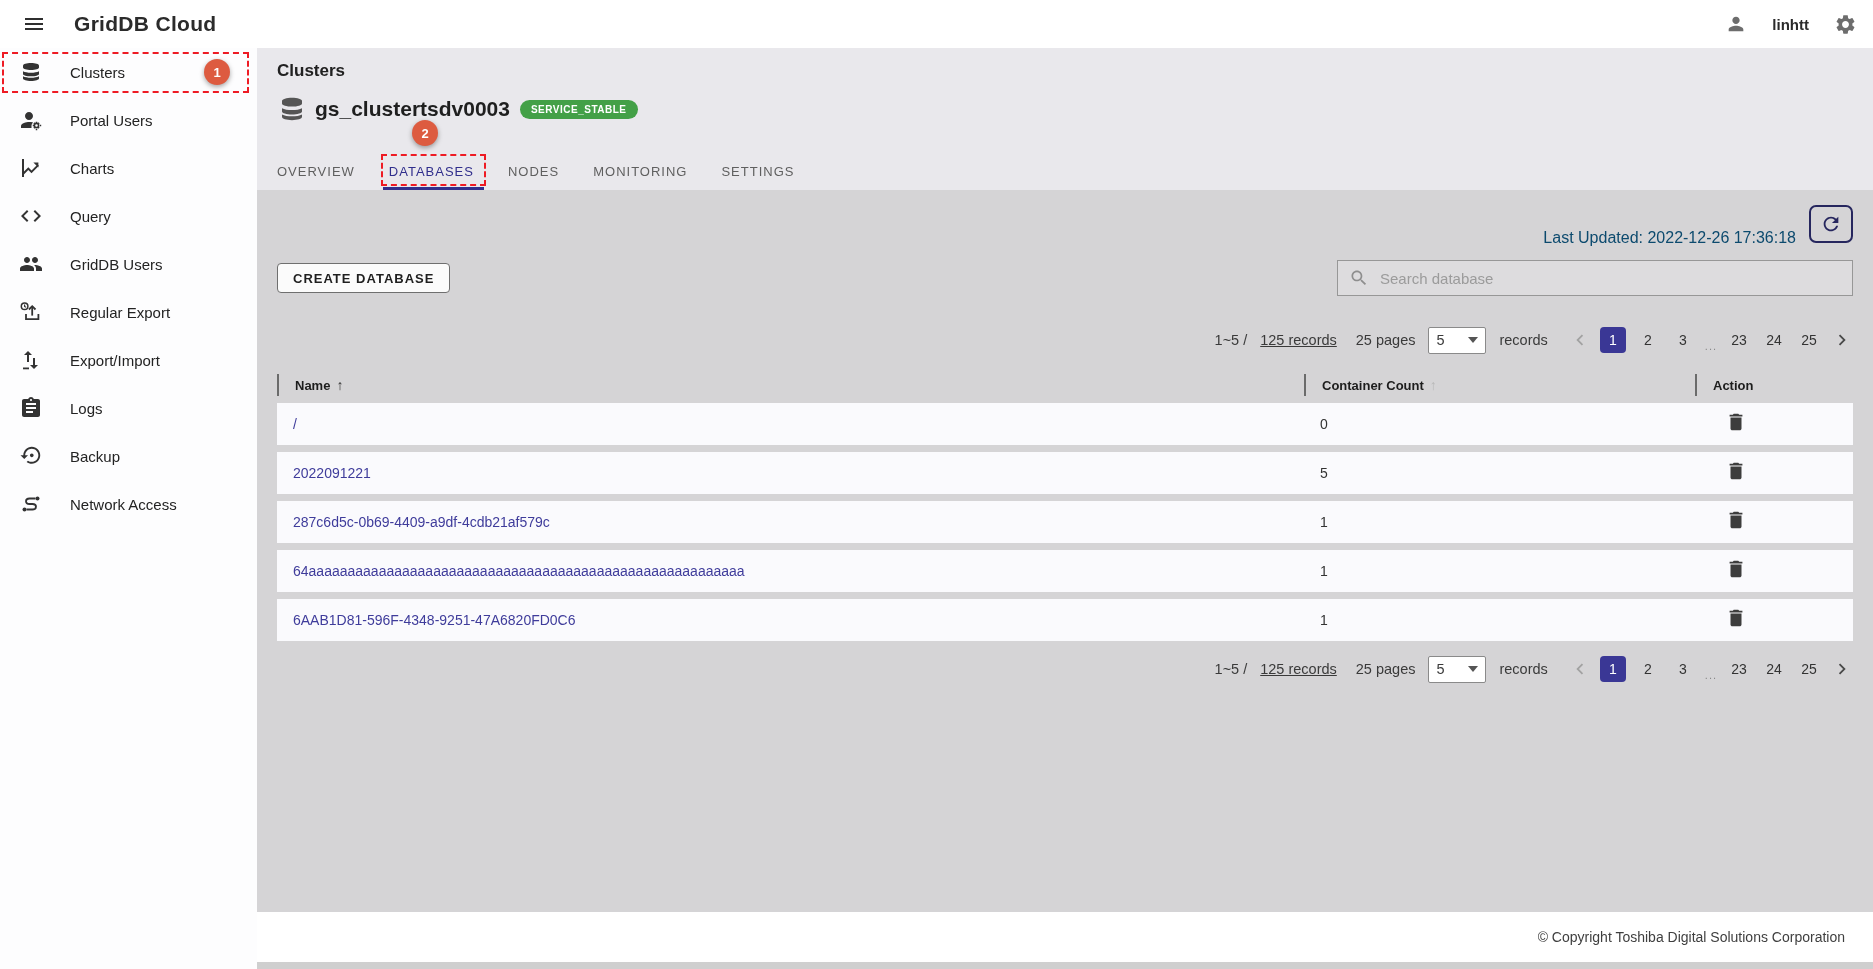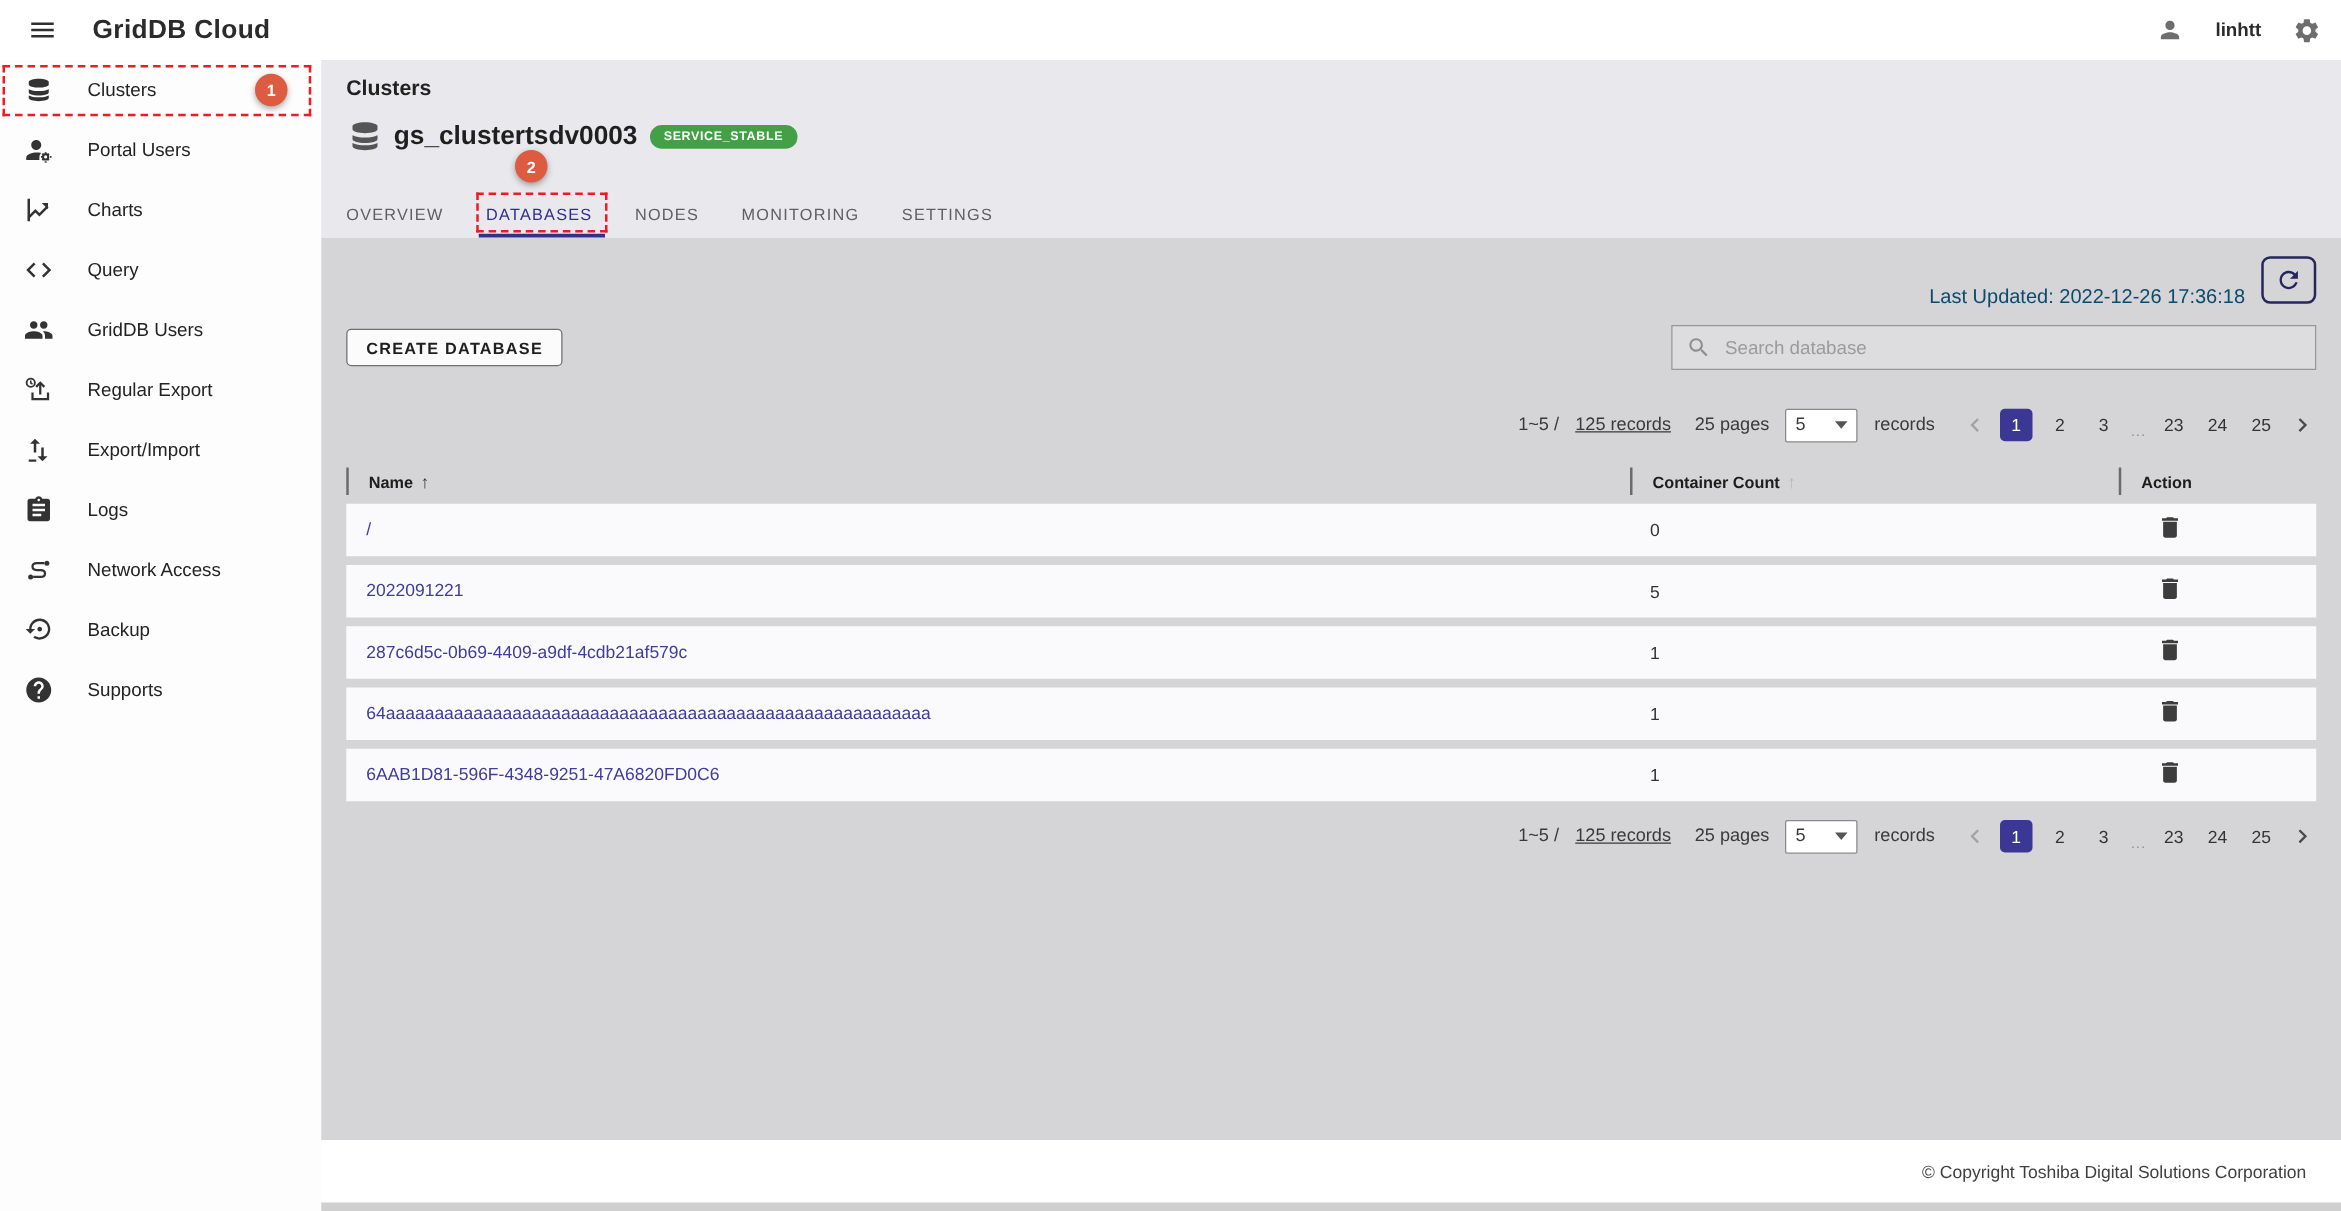--- a/index.html
+++ b/index.html
@@ -184,40 +184,34 @@
 
       <div class="nav-item">
         <svg class="nav-ic" viewBox="0 0 24 24">
             <path fill="#333" d="M19 3h-4.18C14.4 1.84 13.3 1 12 1c-1.3 0-2.4.84-2.82 2H5c-1.1 0-2 .9-2 2v14c0 1.1.9 2 2 2h14c1.1 0 2-.9 2-2V5c0-1.1-.9-2-2-2zm-7 0c.55 0 1 .45 1 1s-.45 1-1 1-1-.45-1-1 .45-1 1-1zm2 14H7v-2h7v2zm3-4H7v-2h10v2zm0-4H7V7h10v2z"></path>
           </svg>
         <span class="lbl">Logs</span>
       </div>
 
       <div class="nav-item">
         <svg class="nav-ic" viewBox="0 0 24 24">
+            <path fill="#333" d="M14 12c0-1.1-.9-2-2-2s-2 .9-2 2 .9 2 2 2 2-.9 2-2zm-2-9c-4.97 0-9 4.03-9 9H0l4 4 4-4H5c0-3.87 3.13-7 7-7s7 3.13 7 7-3.13 7-7 7c-1.51 0-2.91-.49-4.06-1.3l-1.42 1.44C8.04 20.3 9.94 21 12 21c4.97 0 9-4.03 9-9s-4.03-9-9-9z" transform="translate(1.5 0) scale(.94)"></path>
+          </svg>
+        <span class="lbl">Backup</span>
+      </div>
+
+      <div class="nav-item">
+        <svg class="nav-ic" viewBox="0 0 24 24">
           <path fill="none" stroke="#333" stroke-width="1.8" d="M7.5 17.5h6c2.2 0 3.5-1.1 3.5-2.75S15.7 12 13.5 12h-3C8.3 12 7 10.9 7 9.25 7 7.6 8.3 6.5 10.5 6.5h6"></path>
           <circle cx="5.5" cy="17.5" r="2" fill="#333"></circle>
             <circle cx="18.5" cy="6.5" r="2" fill="#333"></circle>
         </svg>
         <span class="lbl">Network Access</span>
       </div>
 
-      <div class="nav-item">
-        <svg class="nav-ic" viewBox="0 0 24 24">
-            <path fill="#333" d="M14 12c0-1.1-.9-2-2-2s-2 .9-2 2 .9 2 2 2 2-.9 2-2zm-2-9c-4.97 0-9 4.03-9 9H0l4 4 4-4H5c0-3.87 3.13-7 7-7s7 3.13 7 7-3.13 7-7 7c-1.51 0-2.91-.49-4.06-1.3l-1.42 1.44C8.04 20.3 9.94 21 12 21c4.97 0 9-4.03 9-9s-4.03-9-9-9z" transform="translate(1.5 0) scale(.94)"></path>
-          </svg>
-        <span class="lbl">Backup</span>
-      </div>
-
-      <div class="nav-item">
-        <svg class="nav-ic" viewBox="0 0 24 24">
-            <path fill="#333" d="M12 2C6.48 2 2 6.48 2 12s4.48 10 10 10 10-4.48 10-10S17.52 2 12 2zm1 17h-2v-2h2v2zm2.07-7.75-.9.92C13.45 12.9 13 13.5 13 15h-2v-.5c0-1.1.45-2.1 1.17-2.83l1.24-1.26c.37-.36.59-.86.59-1.41 0-1.1-.9-2-2-2s-2 .9-2 2H8c0-2.21 1.79-4 4-4s4 1.79 4 4c0 .88-.36 1.68-.93 2.25z"></path>
-          </svg>
-        <span class="lbl">Supports</span>
-      </div>
     </div>
 
     <div class="main">
 
       <div class="page-header">
         <div class="page-title">Clusters</div>
         <div class="cluster-row">
           <svg width="30" height="30" viewBox="0 0 24 24">
             <path fill="#555" d="M4 5.5C4 4.12 7.58 3 12 3s8 1.12 8 2.5v2c0 1.38-3.58 2.5-8 2.5S4 8.88 4 7.5v-2z"></path>
             <path fill="#555" d="M4 11.3c1.9.95 4.7 1.5 8 1.5s6.1-.55 8-1.5v2.6c0 1.3-3.58 2.4-8 2.4s-8-1.1-8-2.4v-2.6z"></path>

